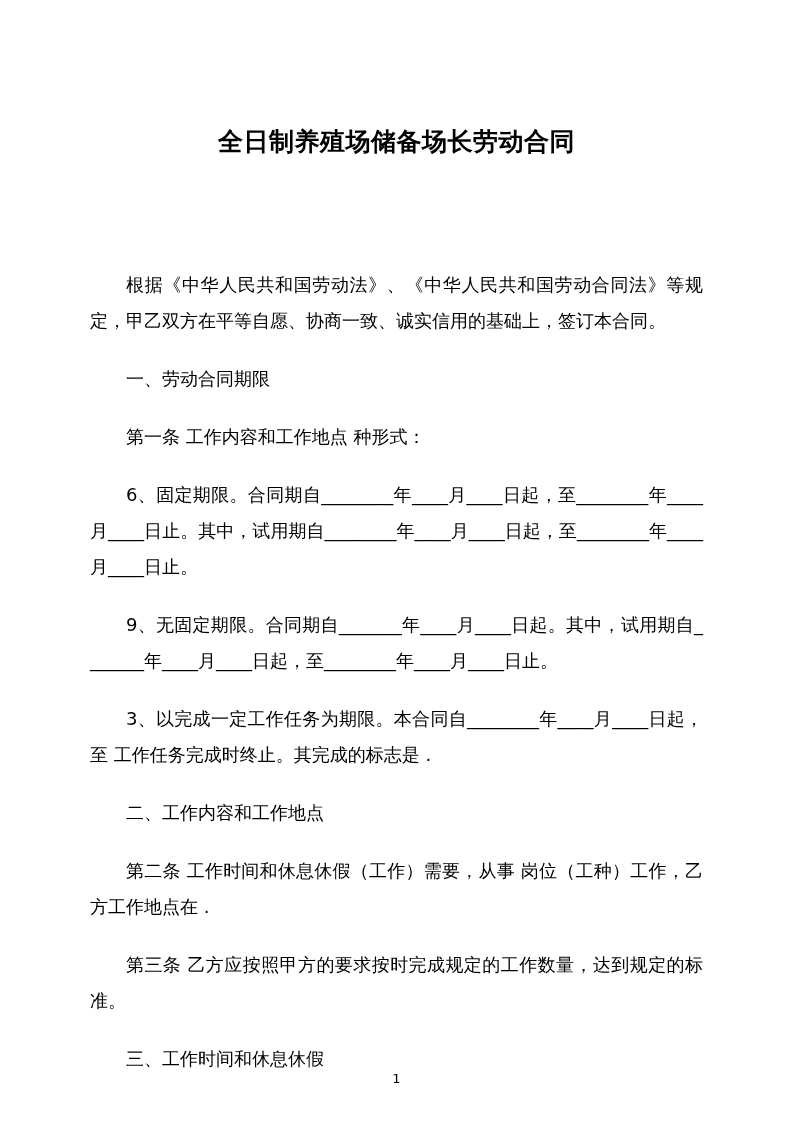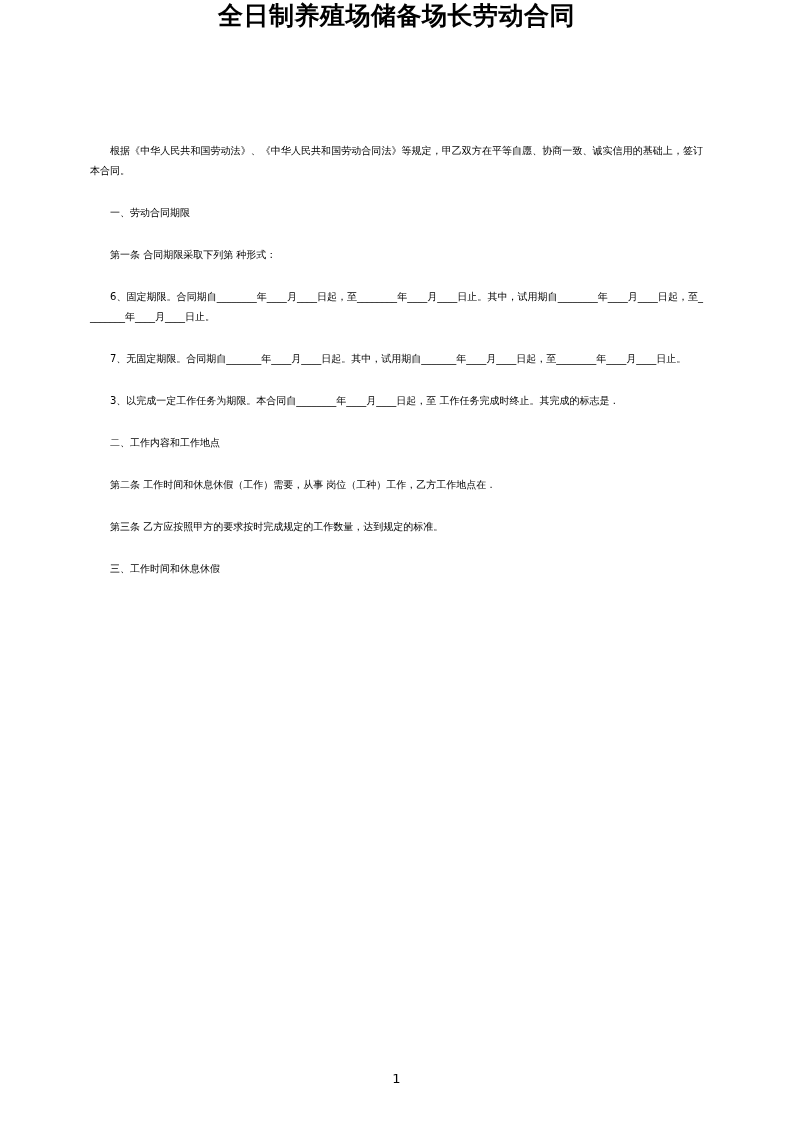--- a/index.html
+++ b/index.html
@@ -17,32 +17,33 @@
   .page {
     position: relative;
     width: 793px;
     height: 1122px;
     box-sizing: border-box;
     padding: 0 90px;
     overflow: hidden;
   }
   .doc-title {
     margin: 0;
+    padding-top: 126px;
     text-align: center;
     font-size: 25px;
     font-weight: bold;
     letter-spacing: 0.5px;
     line-height: 1.3;
   }
   .body-block {
     margin-top: 108px;
   }
   p.para {
     margin: 0 0 22px 0;
-    font-size: 10px;
+    font-size: 18px;
     line-height: 2.0;
     text-align: justify;
     text-justify: inter-ideograph;
     word-break: break-all;
   }
   p.indent {
     text-indent: 2em;
   }
   .page-number {
     position: absolute;
@@ -57,23 +58,23 @@
 </head>
 <body>
 
 <div class="page">
 
   <h1 class="doc-title">全日制养殖场储备场长劳动合同</h1>
 
   <div class="body-block">
     <p class="para indent">根据《中华人民共和国劳动法》、《中华人民共和国劳动合同法》等规定，甲乙双方在平等自愿、协商一致、诚实信用的基础上，签订本合同。</p>
     <p class="para indent">一、劳动合同期限</p>
-    <p class="para indent">第一条  合同期限采取下列第  种形式：</p>
+    <p class="para indent">第一条  工作内容和工作地点  种形式：</p>
     <p class="para indent">6、固定期限。合同期自________年____月____日起，至________年____月____日止。其中，试用期自________年____月____日起，至________年____月____日止。</p>
-    <p class="para indent">7、无固定期限。合同期自_______年____月____日起。其中，试用期自_______年____月____日起，至________年____月____日止。</p>
+    <p class="para indent">9、无固定期限。合同期自_______年____月____日起。其中，试用期自_______年____月____日起，至________年____月____日止。</p>
     <p class="para indent">3、以完成一定工作任务为期限。本合同自________年____月____日起，至  工作任务完成时终止。其完成的标志是  .</p>
     <p class="para indent">二、工作内容和工作地点</p>
     <p class="para indent">第二条  工作时间和休息休假（工作）需要，从事  岗位（工种）工作，乙方工作地点在  .</p>
     <p class="para indent">第三条  乙方应按照甲方的要求按时完成规定的工作数量，达到规定的标准。</p>
     <p class="para indent">三、工作时间和休息休假</p>
   </div>
 
   <div class="page-number">1</div>
 
 </div>

